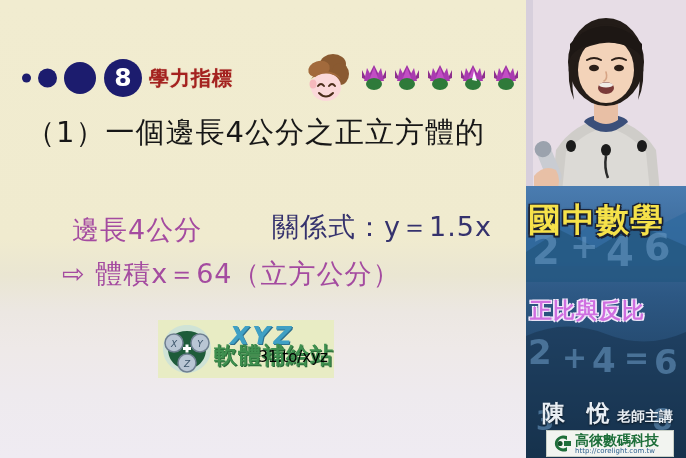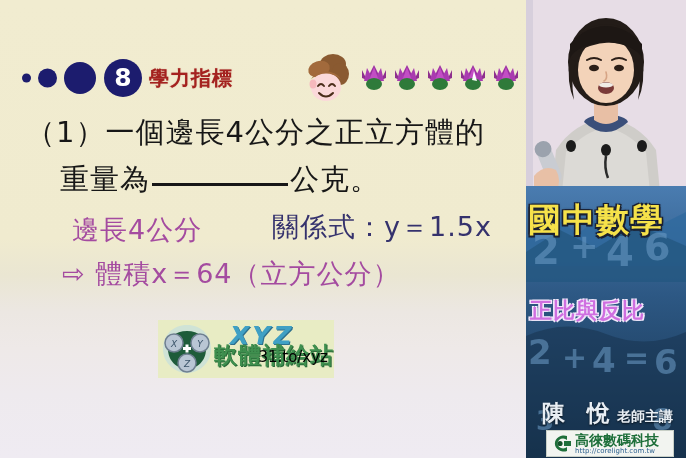--- a/index.html
+++ b/index.html
@@ -375,23 +375,20 @@
           <path d="M7 7 L4 20 L14 20 Z" fill="#a93bb0"></path>
           <path d="M21 7 L24 20 L14 20 Z" fill="#a93bb0"></path>
           <path d="M14 6 L9 20 L19 20 Z" fill="#c24ec4"></path>
           <ellipse cx="14" cy="23" rx="8" ry="6" fill="#2f7a3a"></ellipse>
         </svg>
       </div>
     </div>
 
     <div class="q-line" id="q-line-1">（1）一個邊長4公分之正立方體的</div>
 
-    <div class="q-line" id="q-line-2">
-      <span>重量為</span><span id="q-blank"></span><span>公克。</span>
-    </div>
 
     <div class="q-line" id="work-line-1">邊長4公分</div>
     <div id="relation-line">關係式：y＝1.5x</div>
     <div class="q-line" id="work-line-2">⇨ 體積x＝64（立方公分）</div>
 
     <div id="xyz-watermark">
       <svg id="xyz-logo-emblem" viewBox="0 0 52 52">
         <path d="M26 2 C40 2 50 12 50 26 C50 40 38 50 26 50 C14 50 2 40 2 26 C2 12 12 2 26 2 Z" fill="#cfe3d6"></path>
         <path d="M26 8 C38 8 45 15 45 26 C45 38 36 46 26 46 C16 46 7 38 7 26 C7 15 14 8 26 8 Z" fill="#1e5c3a"></path>
         <circle cx="13" cy="20" r="9" fill="#b9c6d4" stroke="#6f7f90" stroke-width="1.5"></circle>

